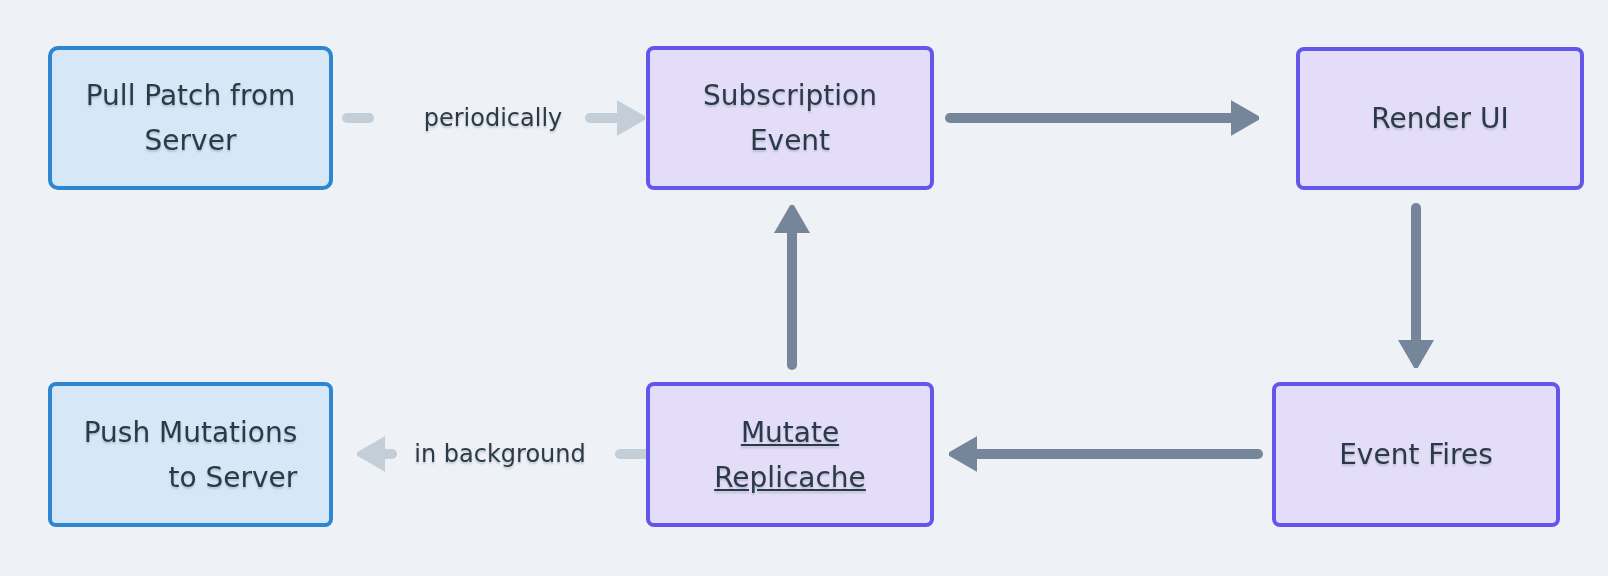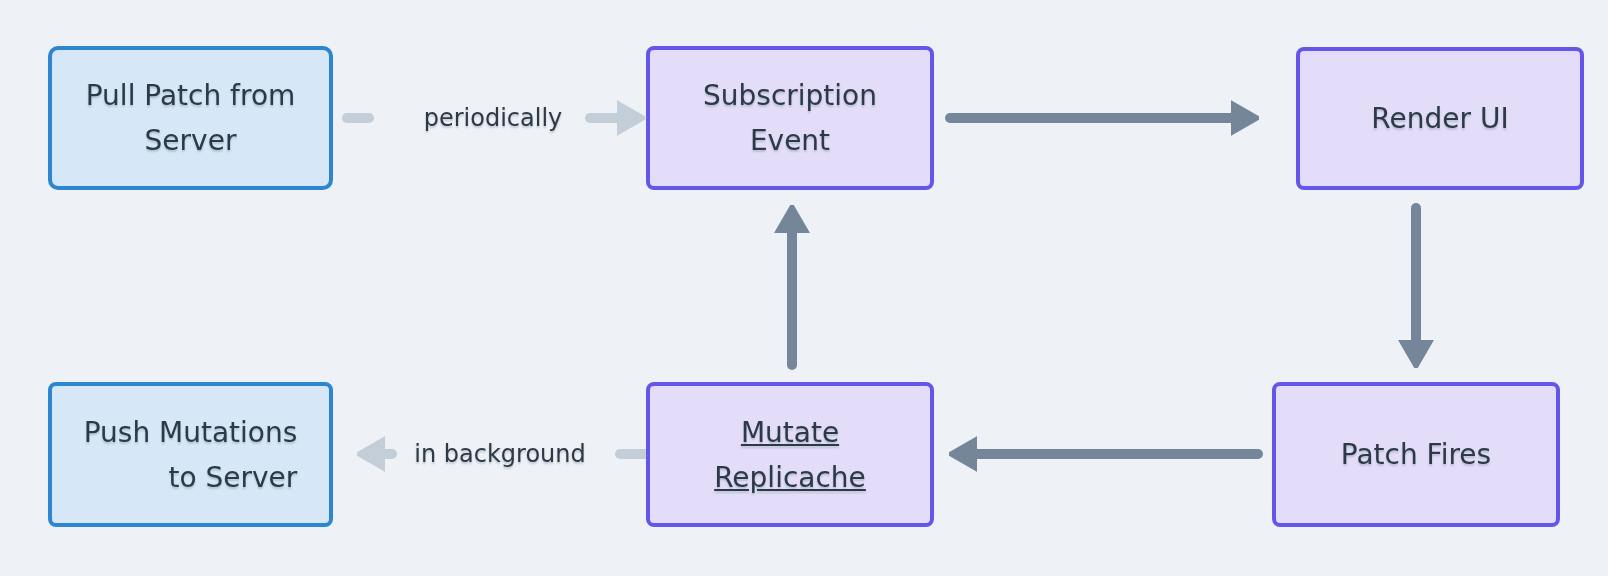--- a/index.html
+++ b/index.html
@@ -100,19 +100,19 @@
 Event</div>
 
   <div class="node purple" style="left:1272px; top:47px; width:288px; height:143px;margin-left:24px;">Render UI</div>
 
   <div class="node blue" style="left:48px; top:382px; width:285px; height:145px;text-align:right;">Push Mutations
 to Server</div>
 
   <div class="node purple" style="left:646px; top:382px; width:288px; height:145px;text-decoration:underline;">Mutate
 Replicache</div>
 
-  <div class="node purple" style="left:1272px; top:382px; width:288px; height:145px;">Patch Fires</div>
+  <div class="node purple" style="left:1272px; top:382px; width:288px; height:145px;">Event Fires</div>
 
   <div class="edge-label" style="left:493px; top:118px;">periodically</div>
 
   <div class="edge-label" style="left:500px; top:454px;">in background</div>
 
 </div>
 
 </body></html>

